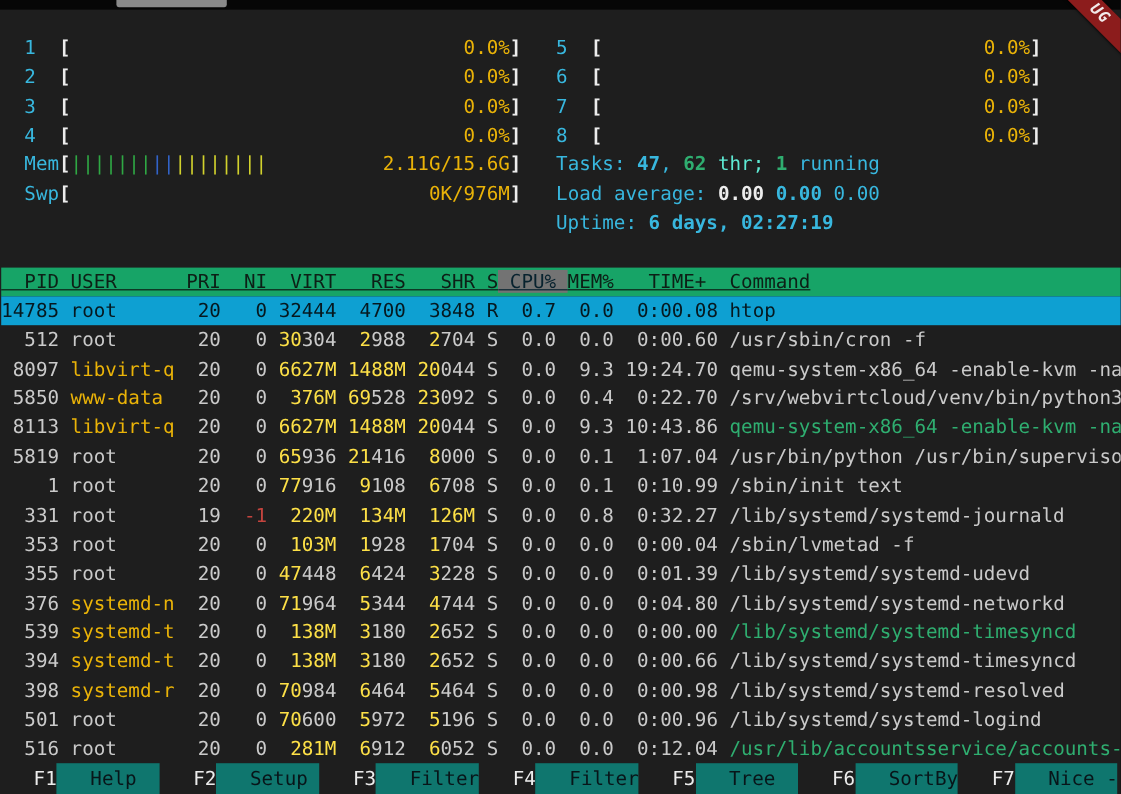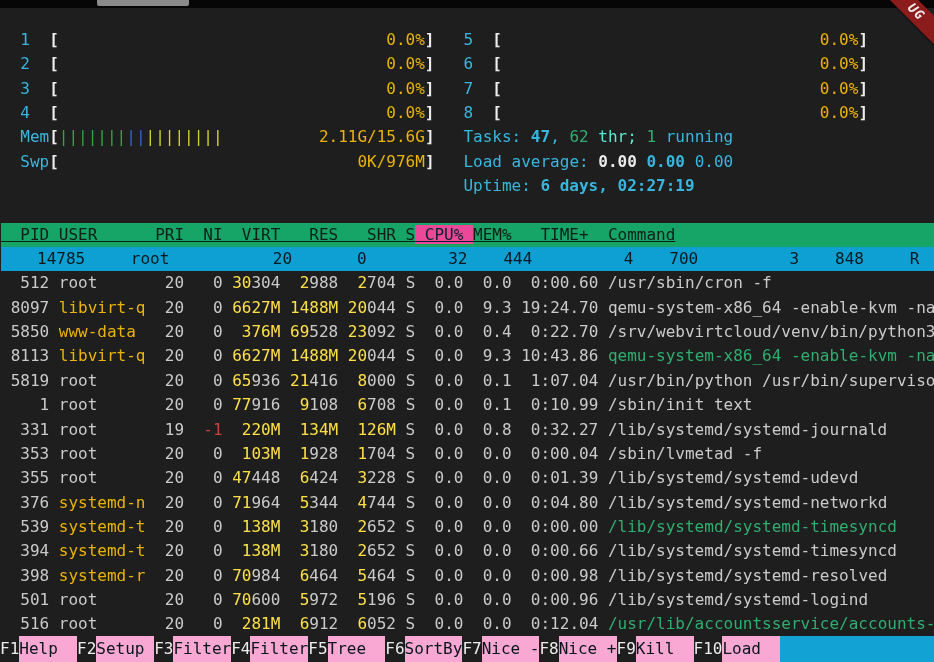--- a/index.html
+++ b/index.html
@@ -15,37 +15,37 @@
     position:absolute;top:2px;right:-30px;width:96px;height:20px;z-index:9;
     background:#8c1c1c;transform:rotate(45deg);
     color:#f2eaea;font-weight:bold;font-style:italic;font-size:13px;
     letter-spacing:1px;text-align:center;line-height:20px;
     box-shadow:0 1px 2px rgba(0,0,0,.6);
   }
   #term{position:absolute;top:28px;left:1px;right:-10px;}
   .line{white-space:pre;height:24.35px;line-height:24.35px;color:#cacaca;}
   
   .cy{color:#38b7de}.cyb{color:#38b7de;font-weight:bold}
-  .gn{color:#5eead4}.gnb{color:#2fae70;font-weight:normal}
+  .gn{color:#5eead4}.gnb{color:#2fae70;font-weight:bold}
   .whb{color:#ececec;font-weight:bold}.wb{color:#ececec;font-weight:bold}
   .dim{color:#eab308}.fg{color:#cacaca}
   .cyt{color:#fde047}.red{color:#c4443e}.grn{color:#2fae70}
   .bar-green{color:#2fa844}.bar-blue{color:#3263c8}.bar-yellow{color:#d2d22d}
   
   .hdr{background:#17a467;}
   .hdr span{color:#0d1f16;text-decoration:underline;}
-  .hdr .sort{background:#ec4899;color:#07222e;}
+  .hdr .sort{background:#737373;color:#07222e;}
   
   .sel{background:#0ea0d2;}
-  .sel span{color:#06181f;padding-left:36px;}
+  .sel span{color:#06181f;}
   
   .fbar{position:absolute;left:0;right:0;bottom:0;height:26px;display:flex;line-height:26px;font-size:16px;}
-  .fbar span{white-space:pre;display:inline-block;}
+  .fbar span{white-space:pre;display:inline-block;padding-left:28px;}
   .fk{color:#ececec;}
-  .fl{background:#f9a8d4;color:#081519;}
+  .fl{background:#0f766e;color:#081519;}
   .fill{flex:1;background:#12a2d4;}
 </style>
 </head>
 <body>
 
 <div class="screen">
   <div class="topstrip">
     <div class="tabrem"></div>
   </div>
   <div class="ribbon">UG</div>

